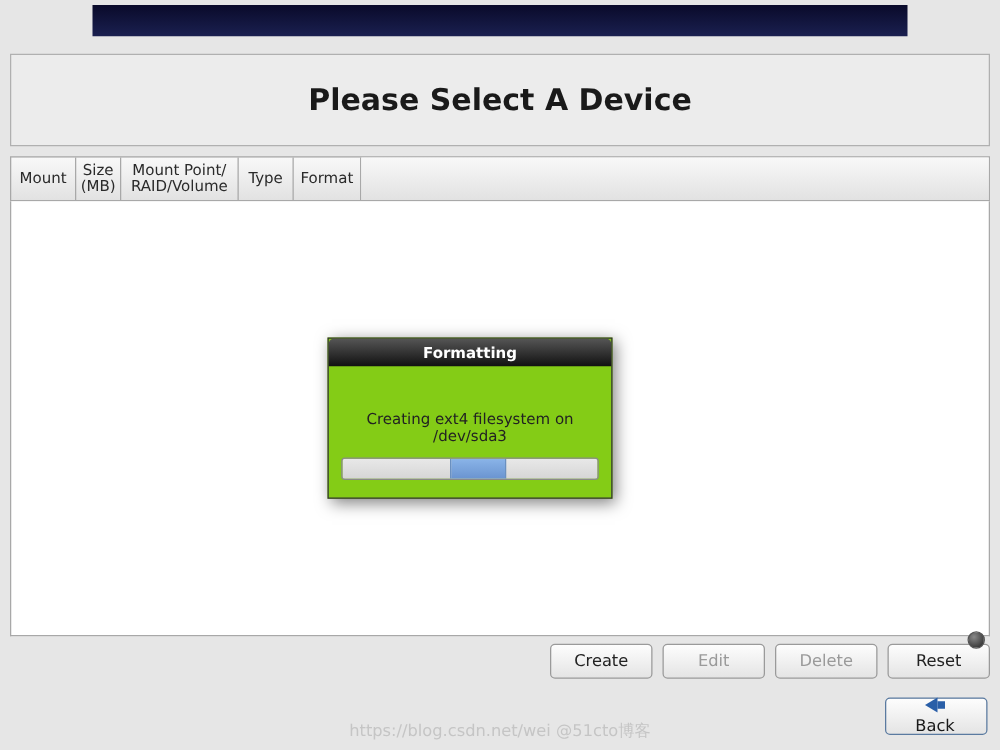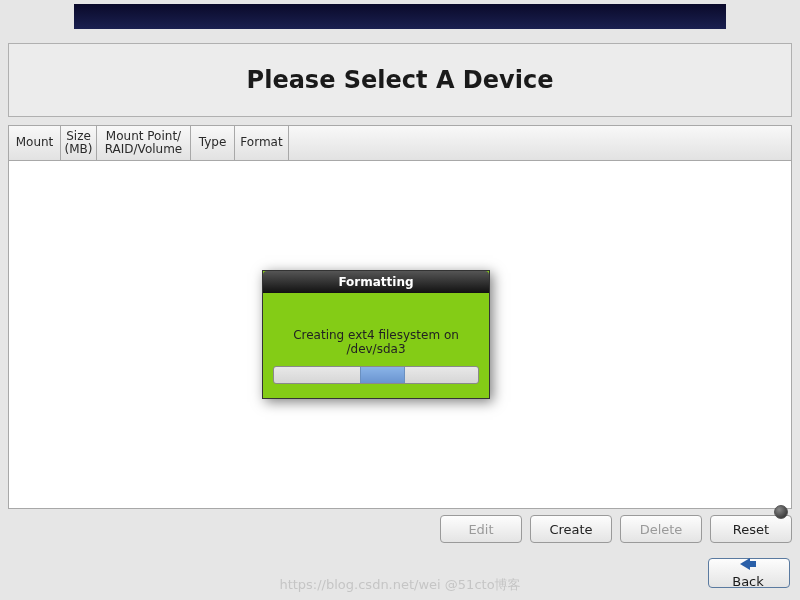--- a/index.html
+++ b/index.html
@@ -218,22 +218,22 @@
       <span>RAID/Volume</span>
     </div>
     <div class="th th-type">Type</div>
     <div class="th th-format">Format</div>
     <div class="th th-rest"></div>
   </div>
 
   <div class="table-body"></div>
 
   <div class="action-row">
+    <div class="btn">Create</div>
     <div class="btn disabled">Edit</div>
-    <div class="btn">Create</div>
     <div class="btn disabled">Delete</div>
     <div class="btn">Reset</div>
     <div class="notify-dot"></div>
   </div>
 
 </div>
 
 <div class="modal">
   <div class="modal-title">Formatting</div>
   <div class="modal-body">

